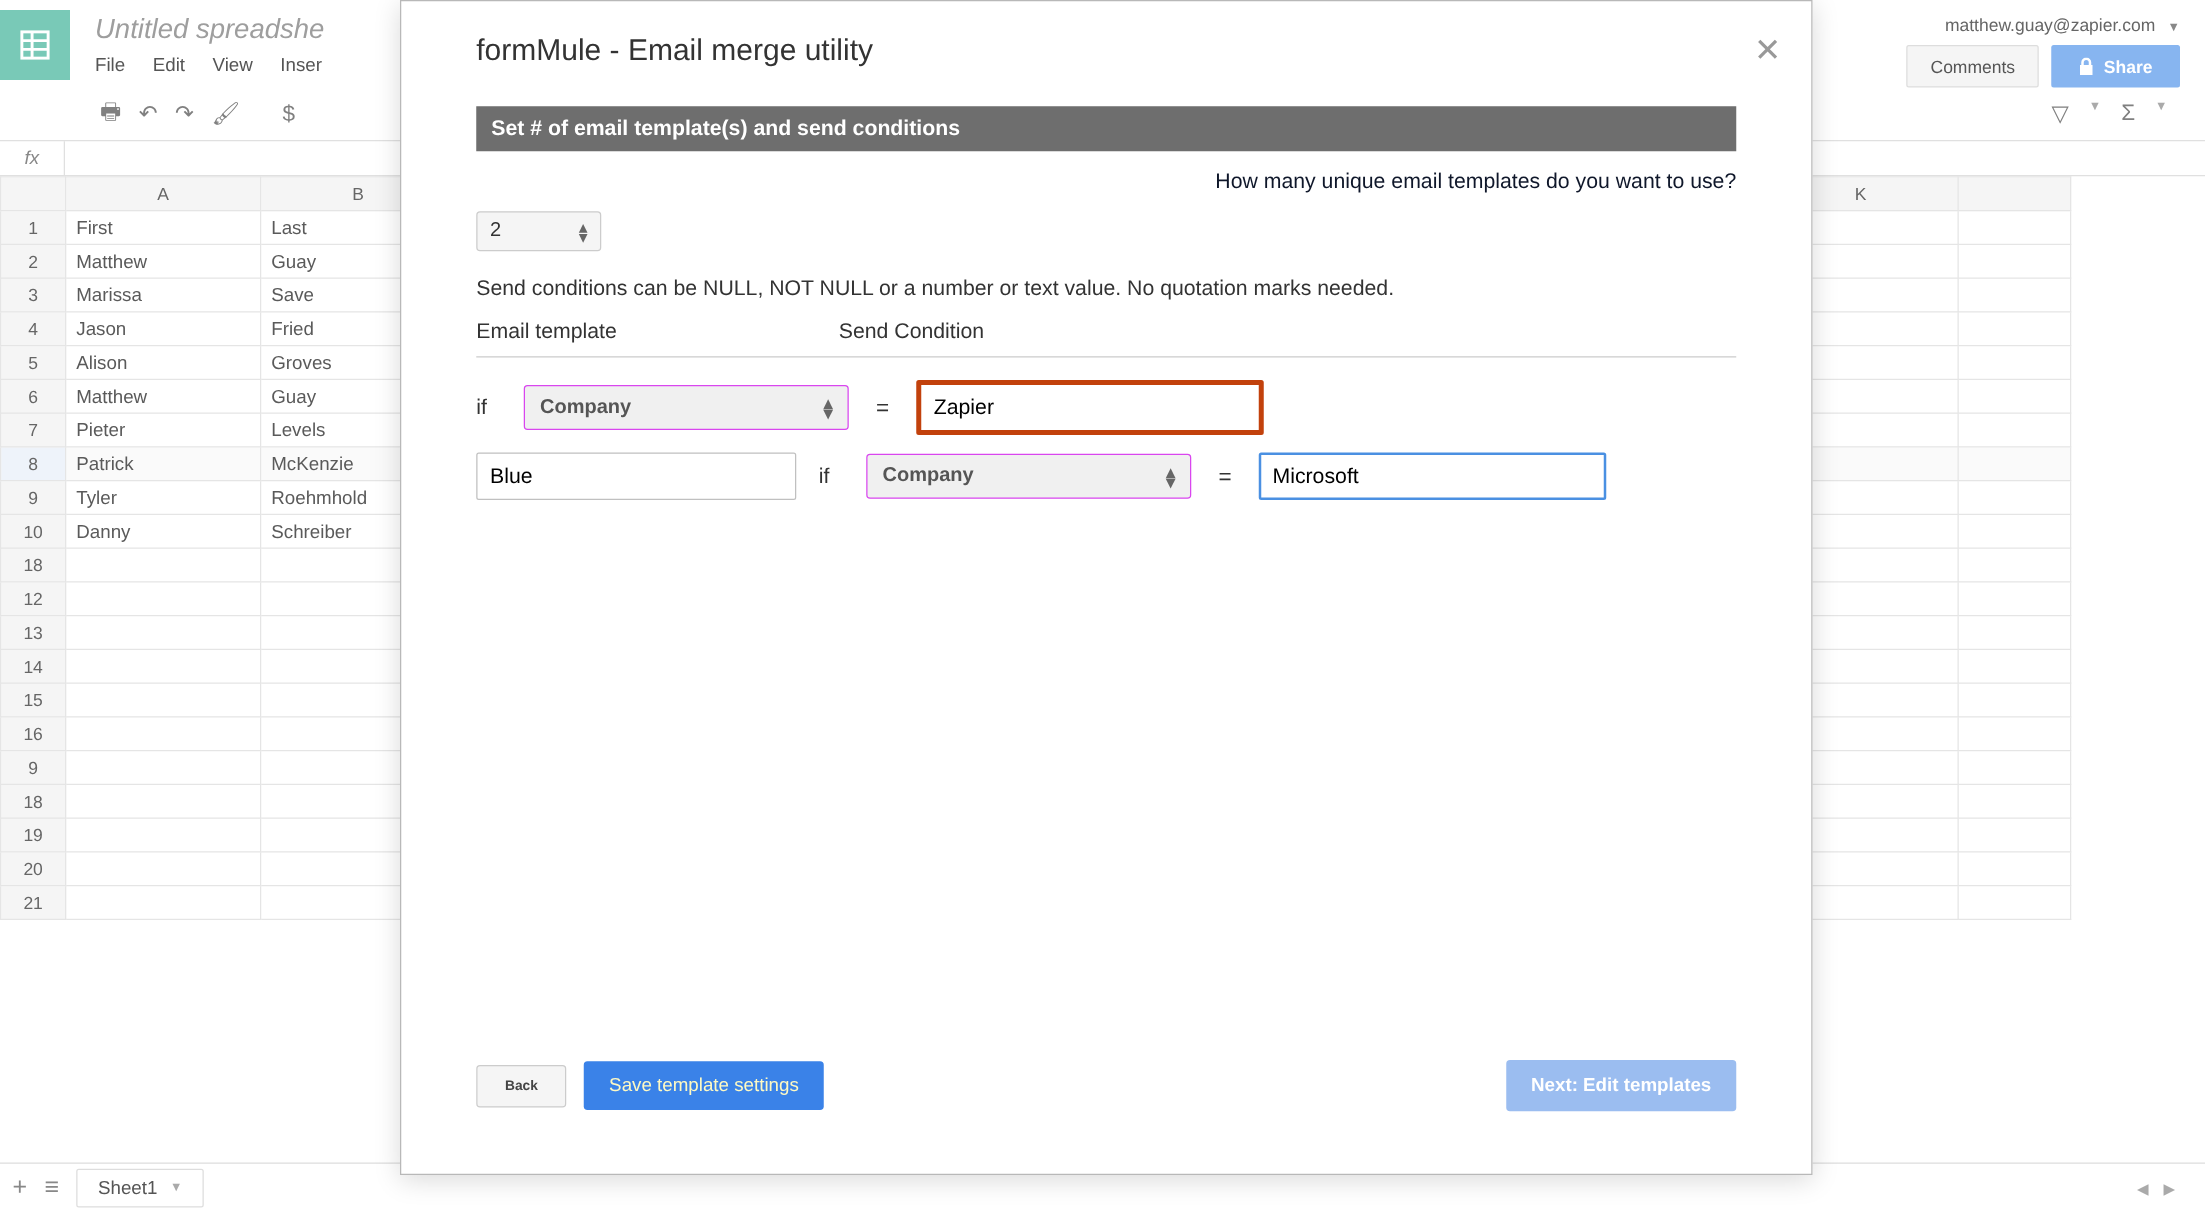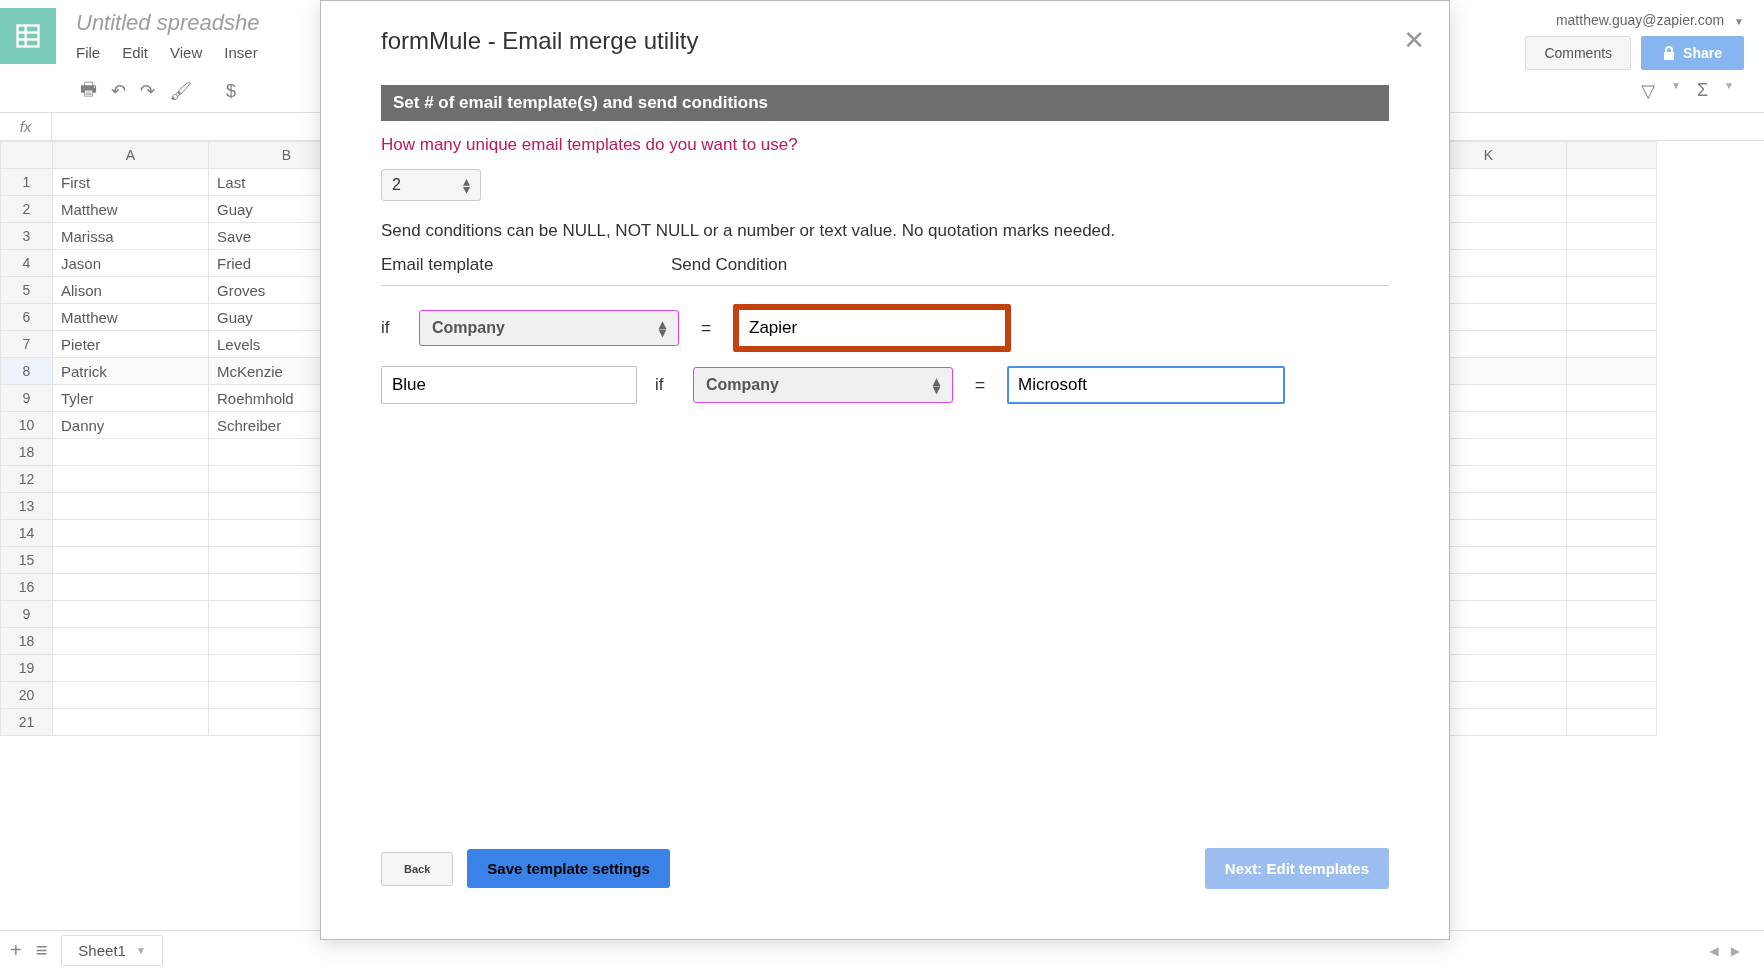--- a/index.html
+++ b/index.html
@@ -47,38 +47,38 @@
 .bottom-icon { color: #888; font-size: 20px; cursor: pointer; }
 .sheet-tab { border: 1px solid #ddd; padding: 6px 16px; font-size: 15px; color: #555; background: #fff; border-radius: 2px; display: flex; align-items: center; gap: 10px; }
 .scroll-arrows { margin-left: auto; display: flex; gap: 4px; padding-right: 10px; }
 .scroll-arrows span { color: #aaa; font-size: 12px; cursor: pointer; padding: 2px 4px; }
 
 
 .modal { position: absolute; top: 0; left: 320px; width: 1130px; height: 940px; background: #fff; border: 1px solid #b8b8b8; box-shadow: 0 4px 20px rgba(0,0,0,0.15); z-index: 100; padding: 26px 60px; }
 .modal-close { position: absolute; top: 24px; right: 24px; font-size: 26px; color: #999; cursor: pointer; }
 .modal-title { font-size: 24px; color: #333; font-weight: 400; margin-bottom: 30px; }
 .section-header { background: #6e6e6e; color: #fff; padding: 8px 12px; font-size: 17px; font-weight: bold; }
-.question { font-size: 17px; color: #be185d; margin: 14px 0; }
+.question { font-size: 17px; color: #0f172a; margin: 14px 0; text-align: right; }
 .number-select { display: inline-flex; align-items: center; border: 1px solid #ccc; background: #f5f5f5; padding: 6px 10px; font-size: 16px; width: 100px; justify-content: space-between; border-radius: 3px; cursor: pointer; }
 .stepper { font-size: 14px; color: #666; display: flex; flex-direction: column; line-height: 8px; }
 .instruction { font-size: 17px; color: #333; margin: 20px 0 14px; }
 .cond-table { width: 100%; }
 .cond-header-row { display: flex; border-bottom: 1px solid #ccc; padding-bottom: 10px; margin-bottom: 18px; }
 .cond-col-tpl { width: 290px; font-size: 17px; color: #333; }
 .cond-col-send { font-size: 17px; color: #333; }
 .cond-row { display: flex; align-items: center; gap: 18px; margin-bottom: 14px; }
 .tpl-input { width: 256px; border: 1px solid #c0c0c0; padding: 8px 10px; font-size: 17px; border-radius: 2px; }
 .if-label { font-size: 17px; color: #333; width: 20px; }
 .field-select { width: 260px; border: 1px solid #d946ef; background: #f0f0f0; padding: 8px 12px; font-size: 16px; font-weight: bold; color: #555; border-radius: 3px; display: flex; justify-content: space-between; align-items: center; cursor: pointer; }
 .eq-label { font-size: 18px; color: #333; width: 18px; text-align: center; }
-.val-input { width: 278px; border: 6px solid #c2410c; padding: 8px 10px; font-size: 17px; border-radius: 2px; }
+.val-input { width: 278px; border: 4px solid #c2410c; padding: 8px 10px; font-size: 17px; border-radius: 2px; }
 .val-input.focused { border: 2px solid #4a90e2; padding: 7px 9px; }
 .modal-footer { position: absolute; bottom: 50px; left: 60px; right: 60px; display: flex; align-items: center; }
 .btn-back { background: #f5f5f5; border: 1px solid #ccc; padding: 10px 22px; font-size: 11px; color: #444; font-weight: bold; border-radius: 3px; cursor: pointer; }
-.btn-save { background: #3a82e8; border: none; padding: 11px 20px; font-size: 15px; color: #000000; font-weight: bold; border-radius: 3px; cursor: pointer; margin-left: 14px; }
+.btn-save { background: #3a82e8; border: none; padding: 11px 20px; font-size: 15px; color: #fef9c3; font-weight: normal; border-radius: 3px; cursor: pointer; margin-left: 14px; }
 .btn-next { background: #9bbdf0; border: none; padding: 12px 20px; font-size: 15px; color: #fff; font-weight: bold; border-radius: 3px; cursor: pointer; margin-left: auto; }
 </style>
 </head>
 <body>
 
 <div class="header">
   <div class="logo-box">
     <svg viewBox="0 0 24 24" fill="none" stroke="#fff" stroke-width="2">
       <rect x="3" y="3" width="18" height="18"></rect>
         <line x1="3" y1="9" x2="21" y2="9"></line>

